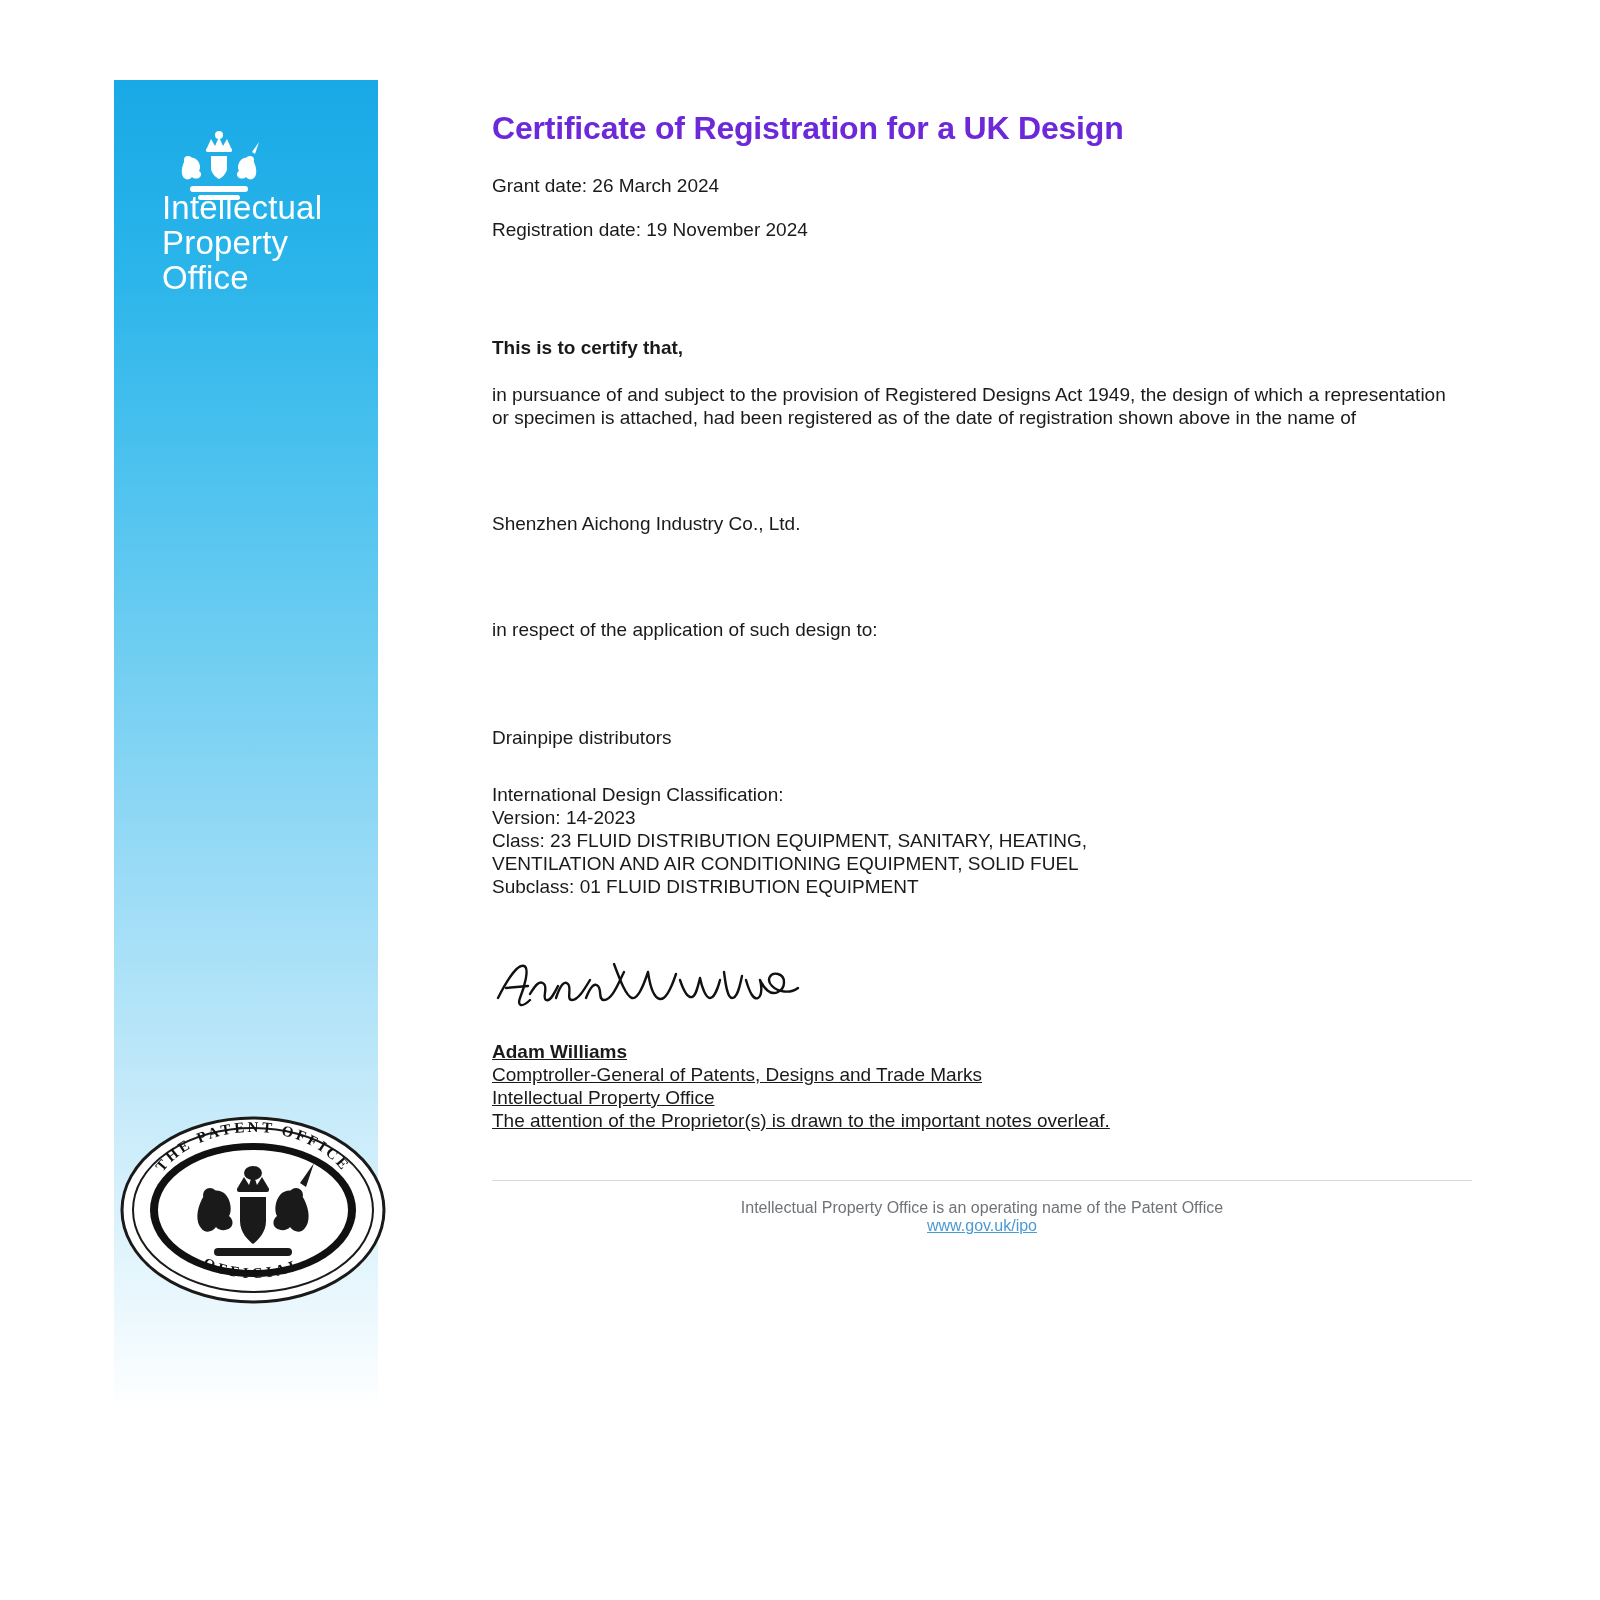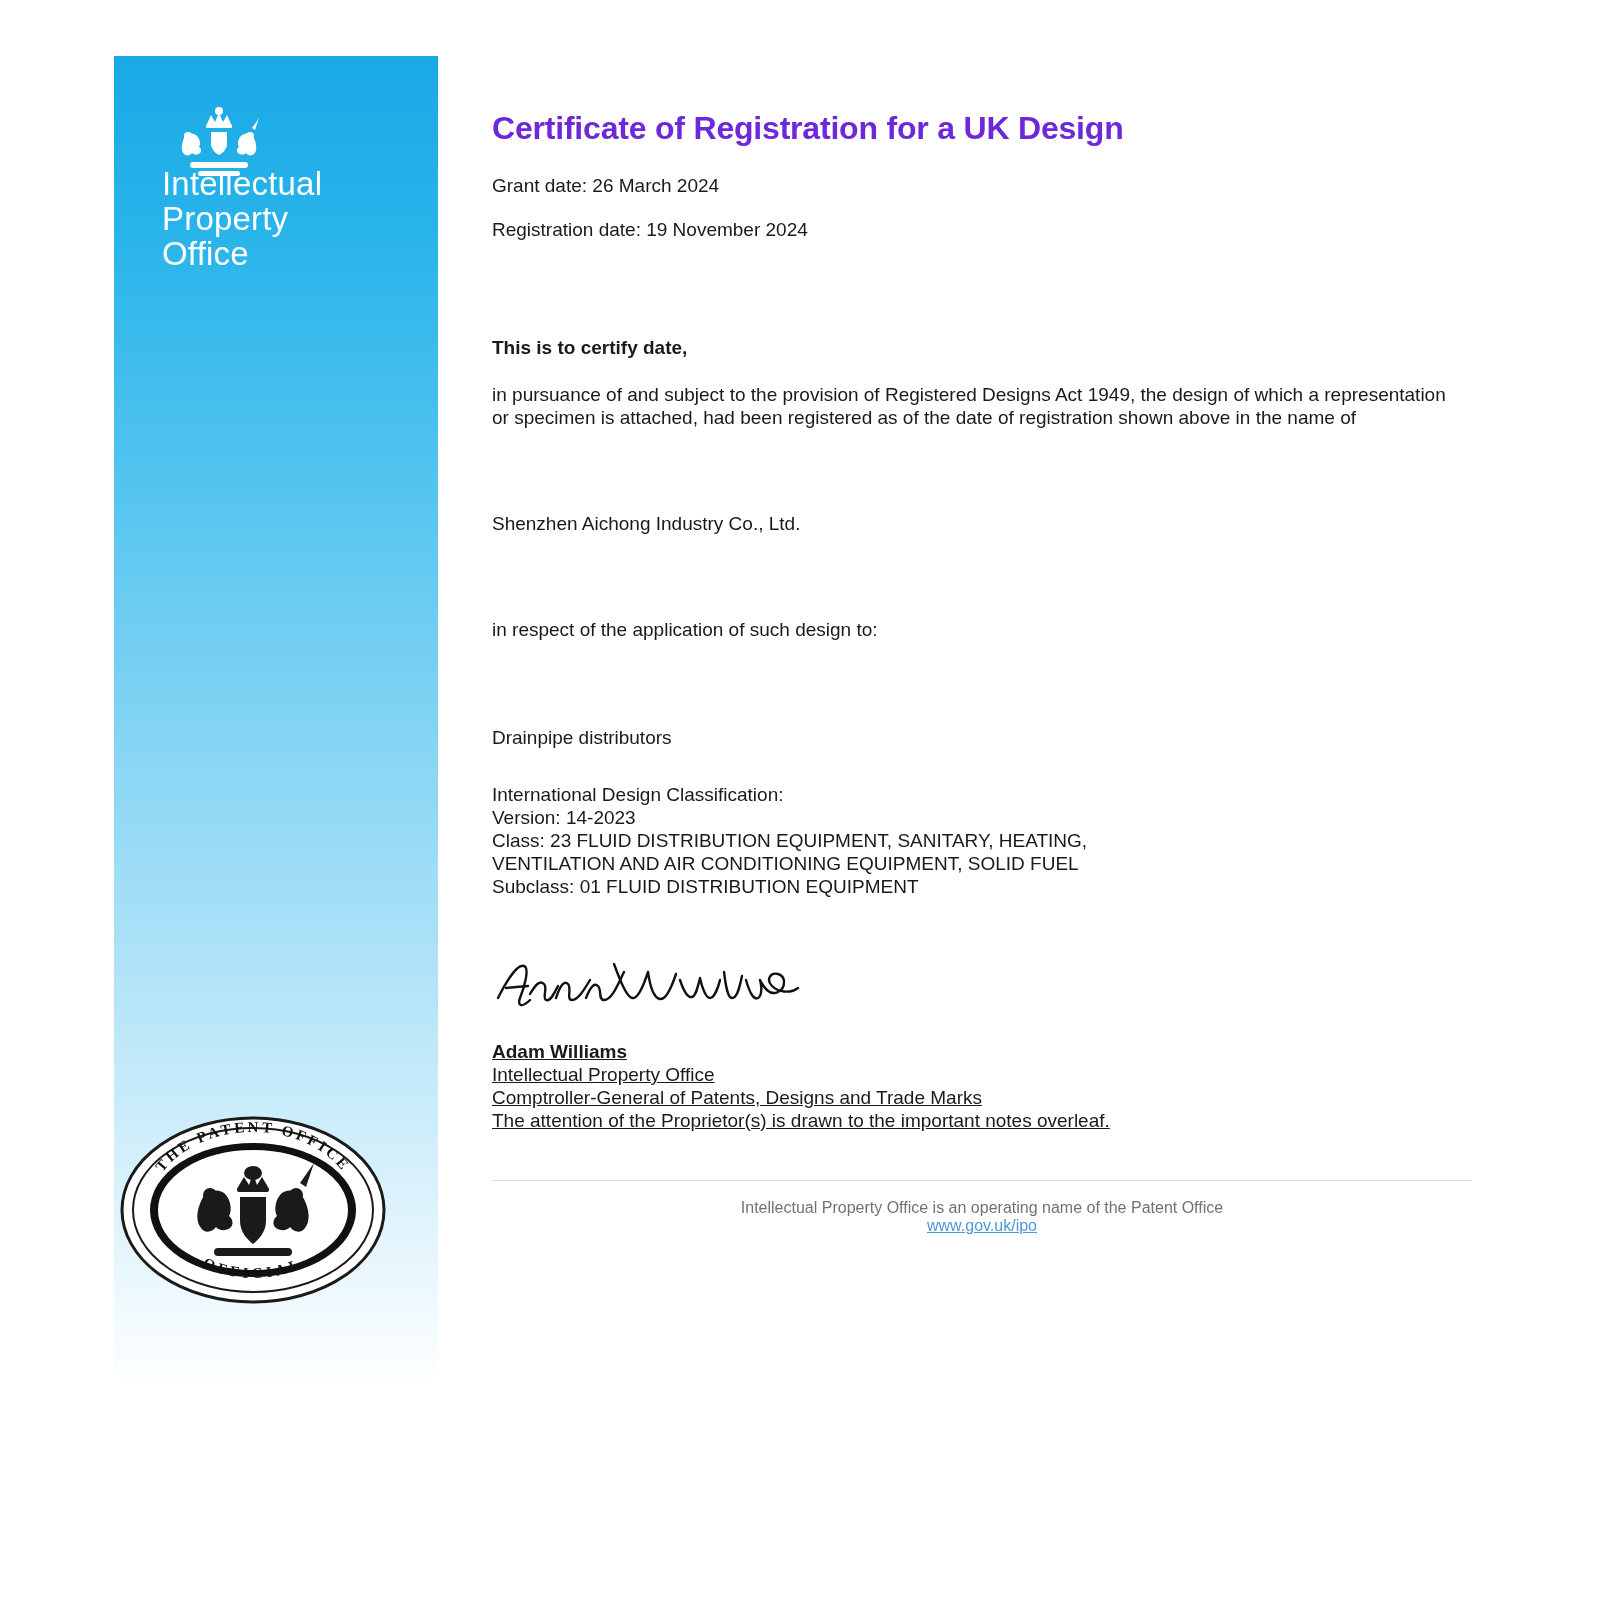--- a/index.html
+++ b/index.html
@@ -22,22 +22,22 @@
     top: 0;
     width: 1600px;
     height: 1600px;
     background: #ffffff;
   }
 
   
   .band {
     position: absolute;
     left: 114px;
-    top: 56px;
-    width: 324px;
+    top: 80px;
+    width: 264px;
     height: 1330px;
     background: linear-gradient(to bottom,
         #19a9e6 0px,
         #29b4ea 180px,
         #52c4ef 420px,
         #80d3f3 660px,
         #aee2f8 900px,
         #d5f0fb 1110px,
         #f1fafe 1260px,
         #ffffff 1330px);
@@ -241,21 +241,21 @@
     </text>
   </svg>
 
   <div class="content">
 
     <h1 class="doc-title">Certificate of Registration for a UK Design</h1>
 
     <p class="meta-line">Grant date: 26 March 2024</p>
     <p class="meta-line">Registration date: 19 November 2024</p>
 
-    <p class="certify">This is to certify date,</p>
+    <p class="certify">This is to certify that,</p>
 
     <p class="para">in pursuance of and subject to the provision of Registered Designs Act 1949, the design of which a representation or specimen is attached, had been registered as of the date of registration shown above in the name of</p>
 
     <p class="owner">Shenzhen Aichong Industry Co., Ltd.</p>
 
     <p class="respect">in respect of the application of such design to:</p>
 
     <p class="product">Drainpipe distributors</p>
 
     <div class="classification">
@@ -275,22 +275,22 @@
         <path d="M92 44 C96 34 100 28 104 32 C108 36 104 46 110 46 C118 46 124 30 130 18"></path>
         <path d="M120 10 C126 26 132 42 138 44 C144 46 150 30 154 18 C156 32 160 44 166 45 C172 46 178 32 182 20"></path>
         <path d="M186 26 C190 38 194 44 198 43 C202 42 204 32 206 24 C208 34 212 44 216 44 C220 44 224 34 226 26"></path>
         <path d="M230 18 C232 34 234 44 238 44 C244 44 246 30 248 22"></path>
         <path d="M252 26 C256 40 260 46 264 44 C268 42 268 32 266 26 C270 34 276 42 284 38 C292 34 292 22 284 20 C276 18 272 26 278 32 C284 38 296 40 304 34"></path>
       </g>
     </svg>
 
     <div class="signer">
       <div class="name">Adam Williams</div>
+      <div>Comptroller-General of Patents, Designs and Trade Marks</div>
       <div>Intellectual Property Office</div>
-      <div>Comptroller-General of Patents, Designs and Trade Marks</div>
       <div>The attention of the Proprietor(s) is drawn to the important notes overleaf.</div>
     </div>
   </div>
 
   <div class="footer">
     <div class="rule"></div>
     <div class="footer-row">
       <span>Intellectual Property Office is an operating name of the Patent Office</span>
       <span class="link">www.gov.uk/ipo</span>
     </div>

